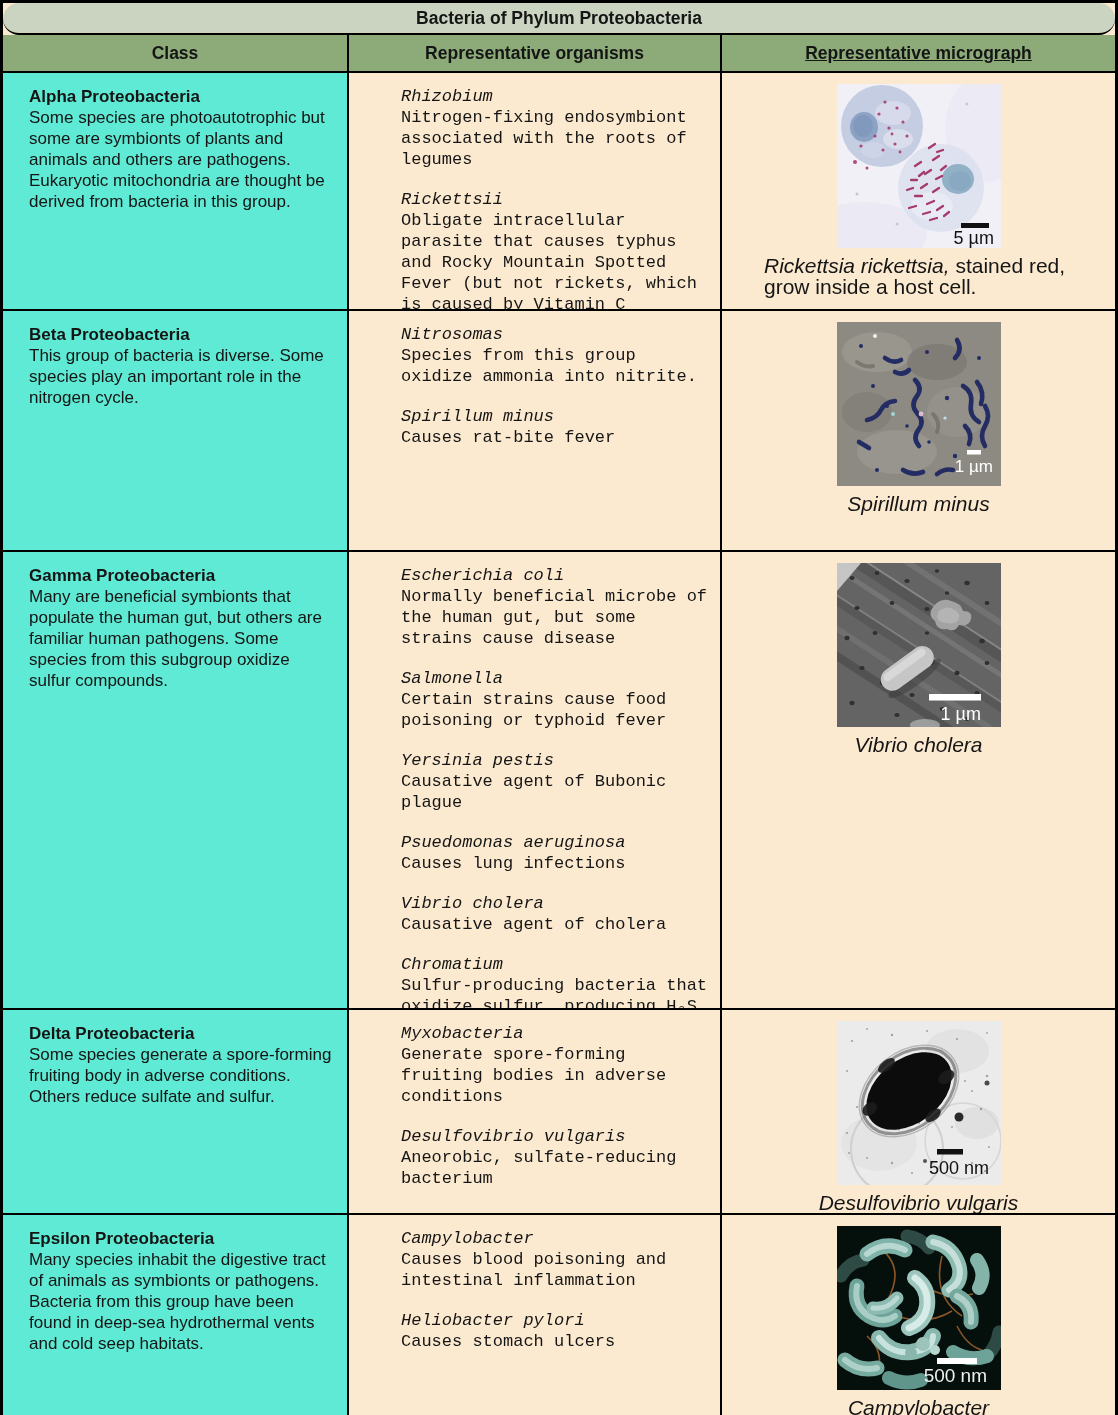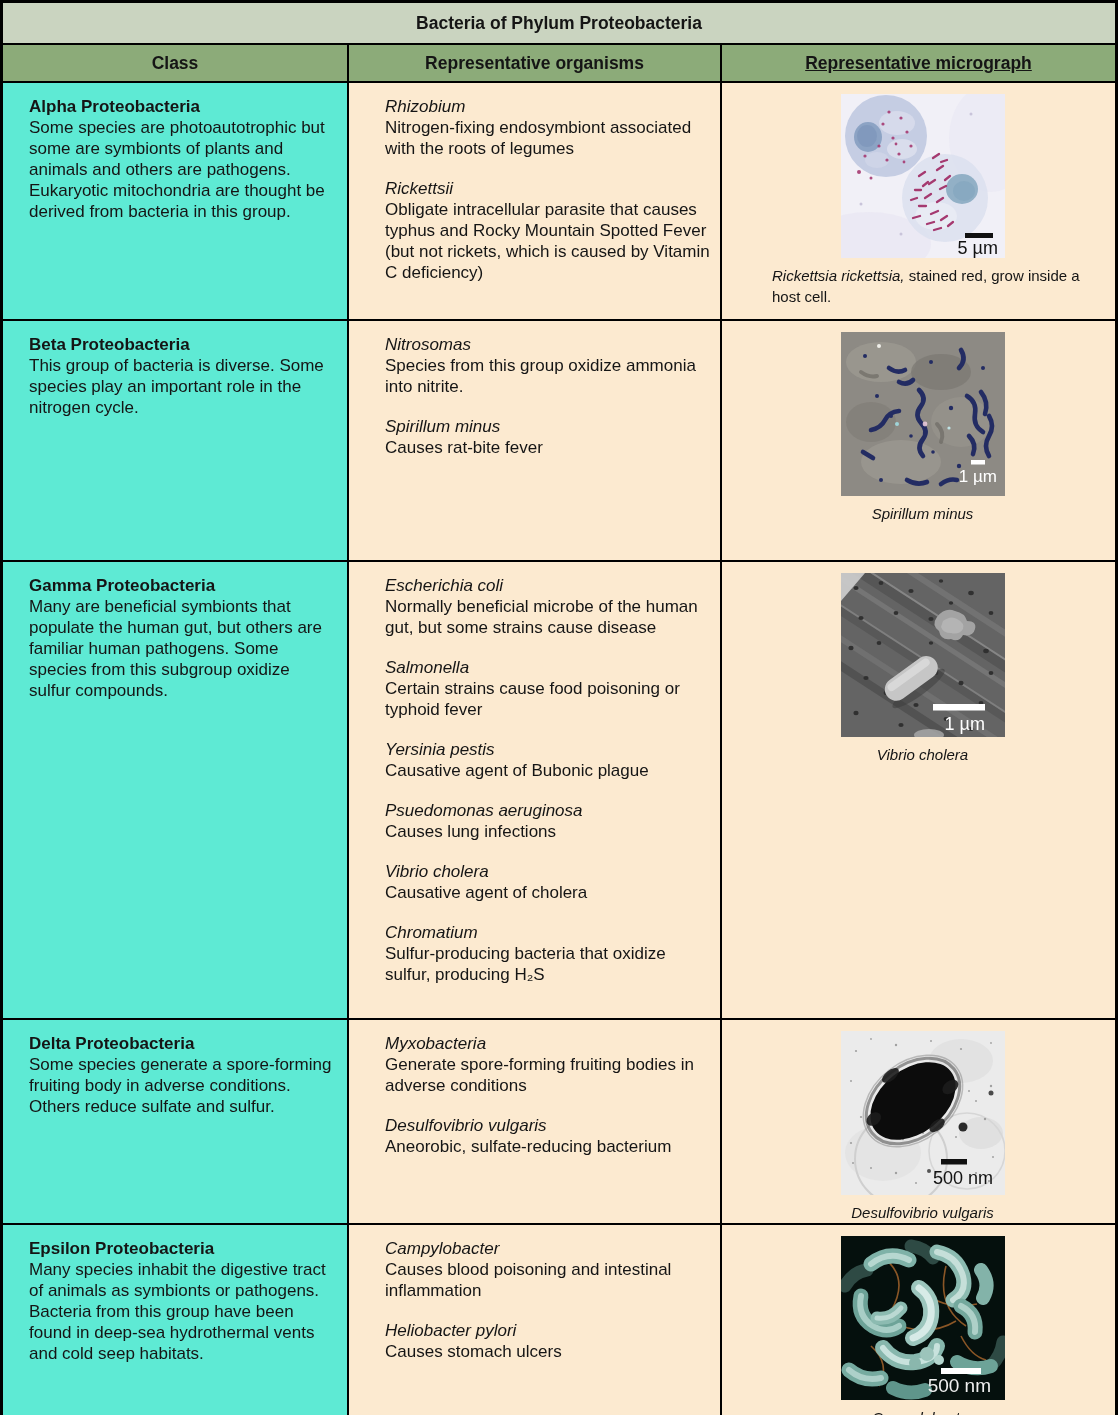--- a/index.html
+++ b/index.html
@@ -1,35 +1,35 @@
 <!DOCTYPE html>
 <html><head>
 <meta charset="utf-8">
 <style>
   html,body{margin:0;padding:0;background:#ffffff;}
   body{font-family:"Liberation Sans","DejaVu Sans",sans-serif;color:#151515;}
   .proteo-table{width:1118px;height:1415px;box-sizing:border-box;border:3px solid #000;background:#fcead0;}
-  .title-row{height:42px;background:#cad4c0;border-bottom:2px solid #000;display:flex;align-items:center;justify-content:center;box-sizing:border-box;}
+  .title-row{height:32px;background:#cad4c0;border-bottom:2px solid #000;display:flex;align-items:center;justify-content:center;box-sizing:border-box;border-radius:19px;}
   .title-row .t{font-weight:bold;font-size:17.5px;}
   .cols{display:grid;grid-template-columns:346px 373px 1fr;box-sizing:border-box;}
   .header-row{height:38px;background:#8cab79;border-bottom:2px solid #000;}
   .hcell{display:flex;align-items:center;justify-content:center;font-weight:bold;font-size:17.5px;border-right:2px solid #000;box-sizing:border-box;}
   .hcell.last{border-right:none;text-decoration:underline;}
   .body-row{border-bottom:2px solid #000;}
   .body-row.last{border-bottom:none;}
   .cell{box-sizing:border-box;overflow:hidden;font-size:17px;line-height:21px;}
   .class-cell{background:#5eead4;border-right:2px solid #000;padding:13px 12px 0 26px;}
-  .org-cell{background:#fcead0;border-right:2px solid #000;padding:13px 10px 0 36px;}
-  .micro-cell{background:#fcead0;padding:11px 0 0 8px;}
+  .org-cell{background:#fcead0;border-right:2px solid #000;padding:13px 10px 0 52px;font-family:Liberation Mono, monospace;}
+  .micro-cell{background:#fcead0;padding:11px 0 0 0;}
   .class-name{font-weight:bold;}
   .org{margin-bottom:19px;}
   .org-name{font-style:italic;}
   .micro-img{width:164px;margin:0 auto;}
   .micro-img svg{display:block;}
-  .caption{margin-top:7px;text-align:center;font-size:15px;}
+  .caption{margin-top:7px;text-align:center;font-size:21px;}
   .caption .it{font-style:italic;}
   .caption.left{text-align:left;padding-left:42px;padding-right:18px;}
   .sbar-label{font-family:"Liberation Sans","DejaVu Sans",sans-serif;}
 </style>
 </head>
 <body>
 
 <div class="proteo-table">
 
   <div class="title-row">

